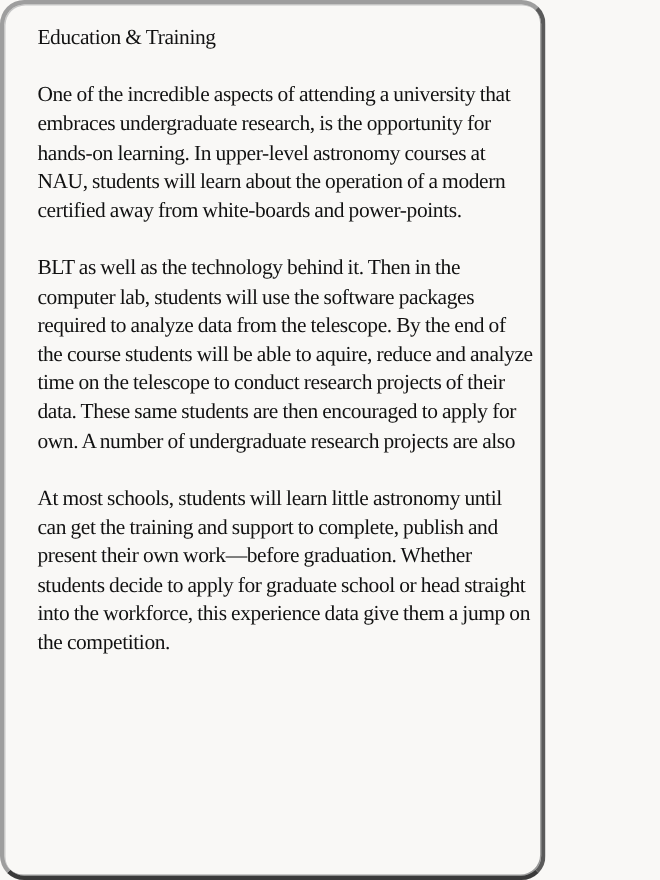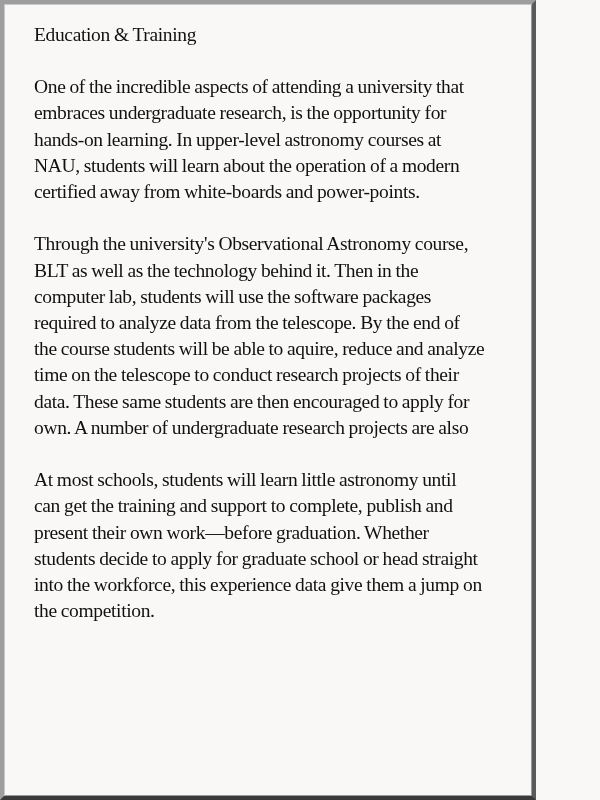--- a/index.html
+++ b/index.html
@@ -6,29 +6,30 @@
       margin: 0;
       padding: 0;
       width: 600px;
       height: 800px;
       overflow: hidden;
       background: #f9f8f6;
     }
     .frame {
       position: absolute;
       left: 0; top: 0;
-      width: 536px;
+      width: 496px;
       height: 800px;
       box-sizing: border-box;
       background: #f9f8f6;
       border-top: 4px solid #9e9e9e;
       border-left: 4px solid #9e9e9e;
       border-right: 4px solid #5a5a5a;
       border-bottom: 4px solid #3a3a3a;
       box-shadow: inset 1px 1px 0 #c8c8c8, inset -1px -1px 0 #9a9a9a;
+      border-radius: 22px;
     }
     .content {
       position: absolute;
       left: 30px;
       top: 18px;
       width: 545px;
       font-family: "Liberation Serif", "DejaVu Serif", serif;
       color: #111111;
       font-size: 19.5px;
       line-height: 26.2px;
@@ -58,21 +59,20 @@
 
     <p class="para">
       <span class="line">One of the incredible aspects of attending a university that</span>
       <span class="line">embraces undergraduate research, is the opportunity for</span>
       <span class="line">hands-on learning. In upper-level astronomy courses at</span>
       <span class="line">NAU, students will learn about the operation of a modern</span>
       <span class="line">certified away from white-boards and power-points.</span>
     </p>
 
     <p class="para">
-      <span class="line">Through the university's Observational Astronomy course,</span>
       <span class="line">BLT as well as the technology behind it. Then in the</span>
       <span class="line">computer lab, students will use the software packages</span>
       <span class="line">required to analyze data from the telescope. By the end of</span>
       <span class="line">the course students will be able to aquire, reduce and analyze</span>
       <span class="line">time on the telescope to conduct research projects of their</span>
       <span class="line">data. These same students are then encouraged to apply for</span>
       <span class="line">own. A number of undergraduate research projects are also</span>
     </p>
 
     <p class="para">

